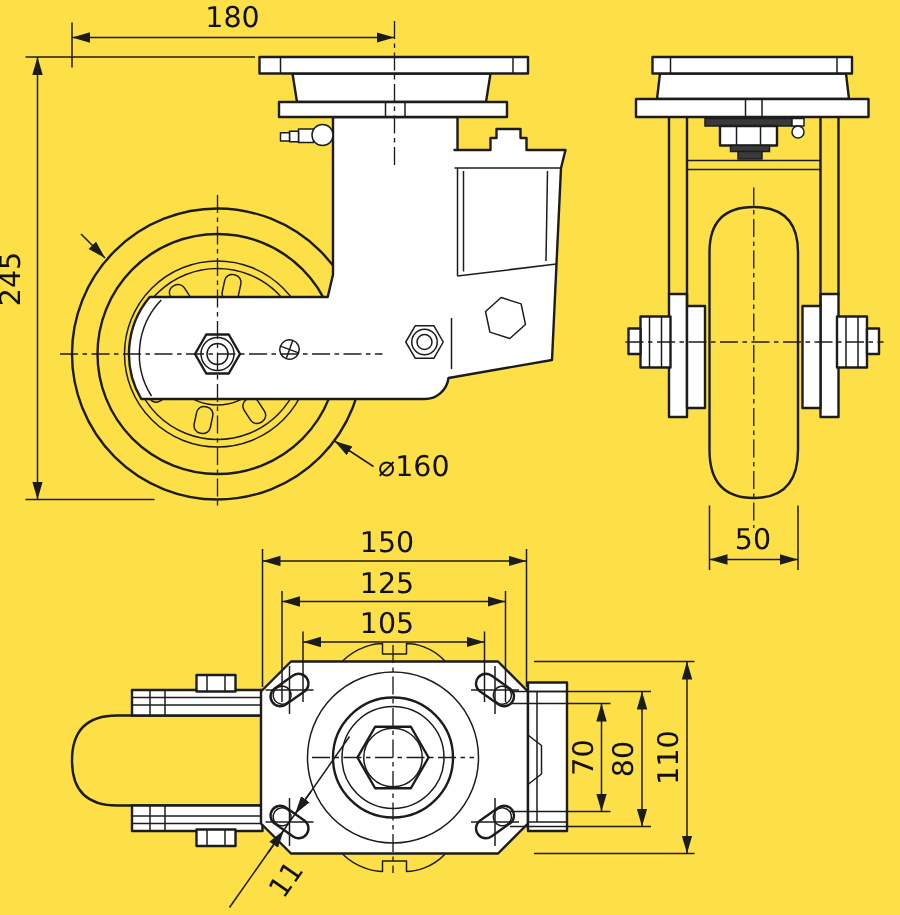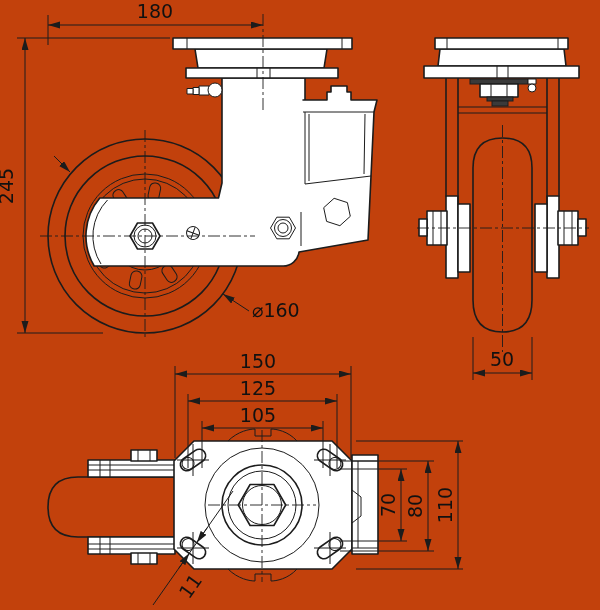--- a/index.html
+++ b/index.html
@@ -1,16 +1,16 @@
 <!DOCTYPE html>
 <html><head>
 <meta charset="utf-8">
 <style>
   html,body{margin:0;padding:0;background:#ffffff;}
-  .stage{width:600px;height:610px;background:#c2410c;position:relative;font-family:"DejaVu Sans",sans-serif;}
+  .stage{width:600px;height:610px;background:#fde047;position:relative;font-family:"DejaVu Sans",sans-serif;}
   svg{display:block;}
   .o  {fill:none;stroke:#1c1c1c;stroke-width:1.6;stroke-linejoin:round;stroke-linecap:round;}
   .ow {fill:#ffffff;stroke:#1c1c1c;stroke-width:1.6;stroke-linejoin:round;}
   .t  {fill:none;stroke:#1c1c1c;stroke-width:1;stroke-linejoin:round;}
   .tw {fill:#ffffff;stroke:#1c1c1c;stroke-width:1;stroke-linejoin:round;}
   .d  {fill:none;stroke:#1c1c1c;stroke-width:1;}
   .cl {fill:none;stroke:#1c1c1c;stroke-width:0.9;stroke-dasharray:12 3 3 3;}
   .dk {fill:#3a3a3a;stroke:#1c1c1c;stroke-width:1;}
   text.dim{font:19px "DejaVu Sans",sans-serif;fill:#111;}
   #ae path, #as path{fill:#1c1c1c;}

